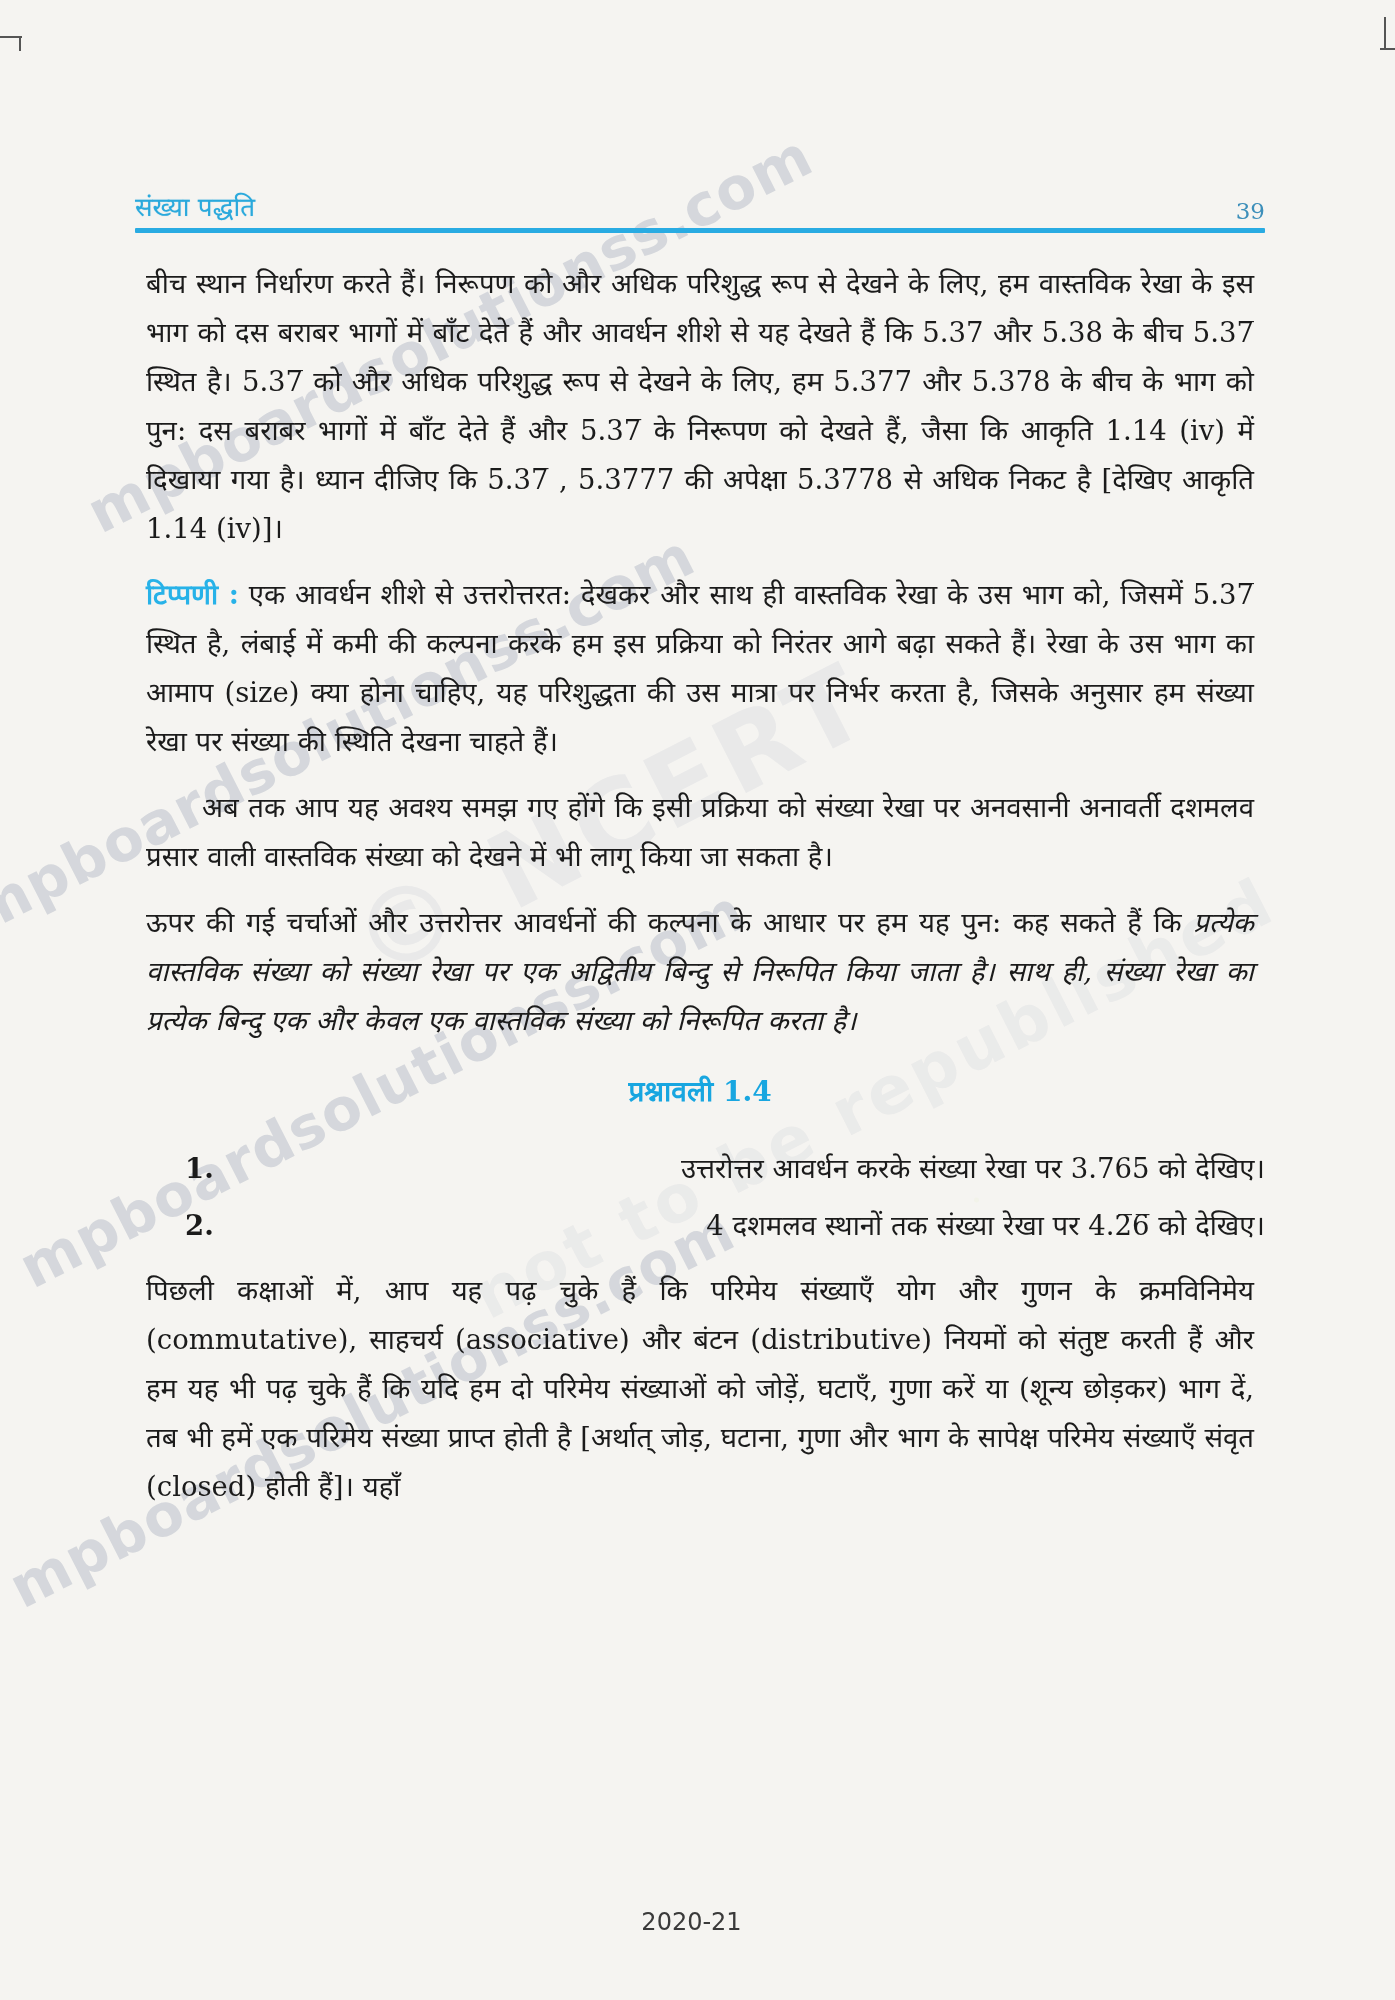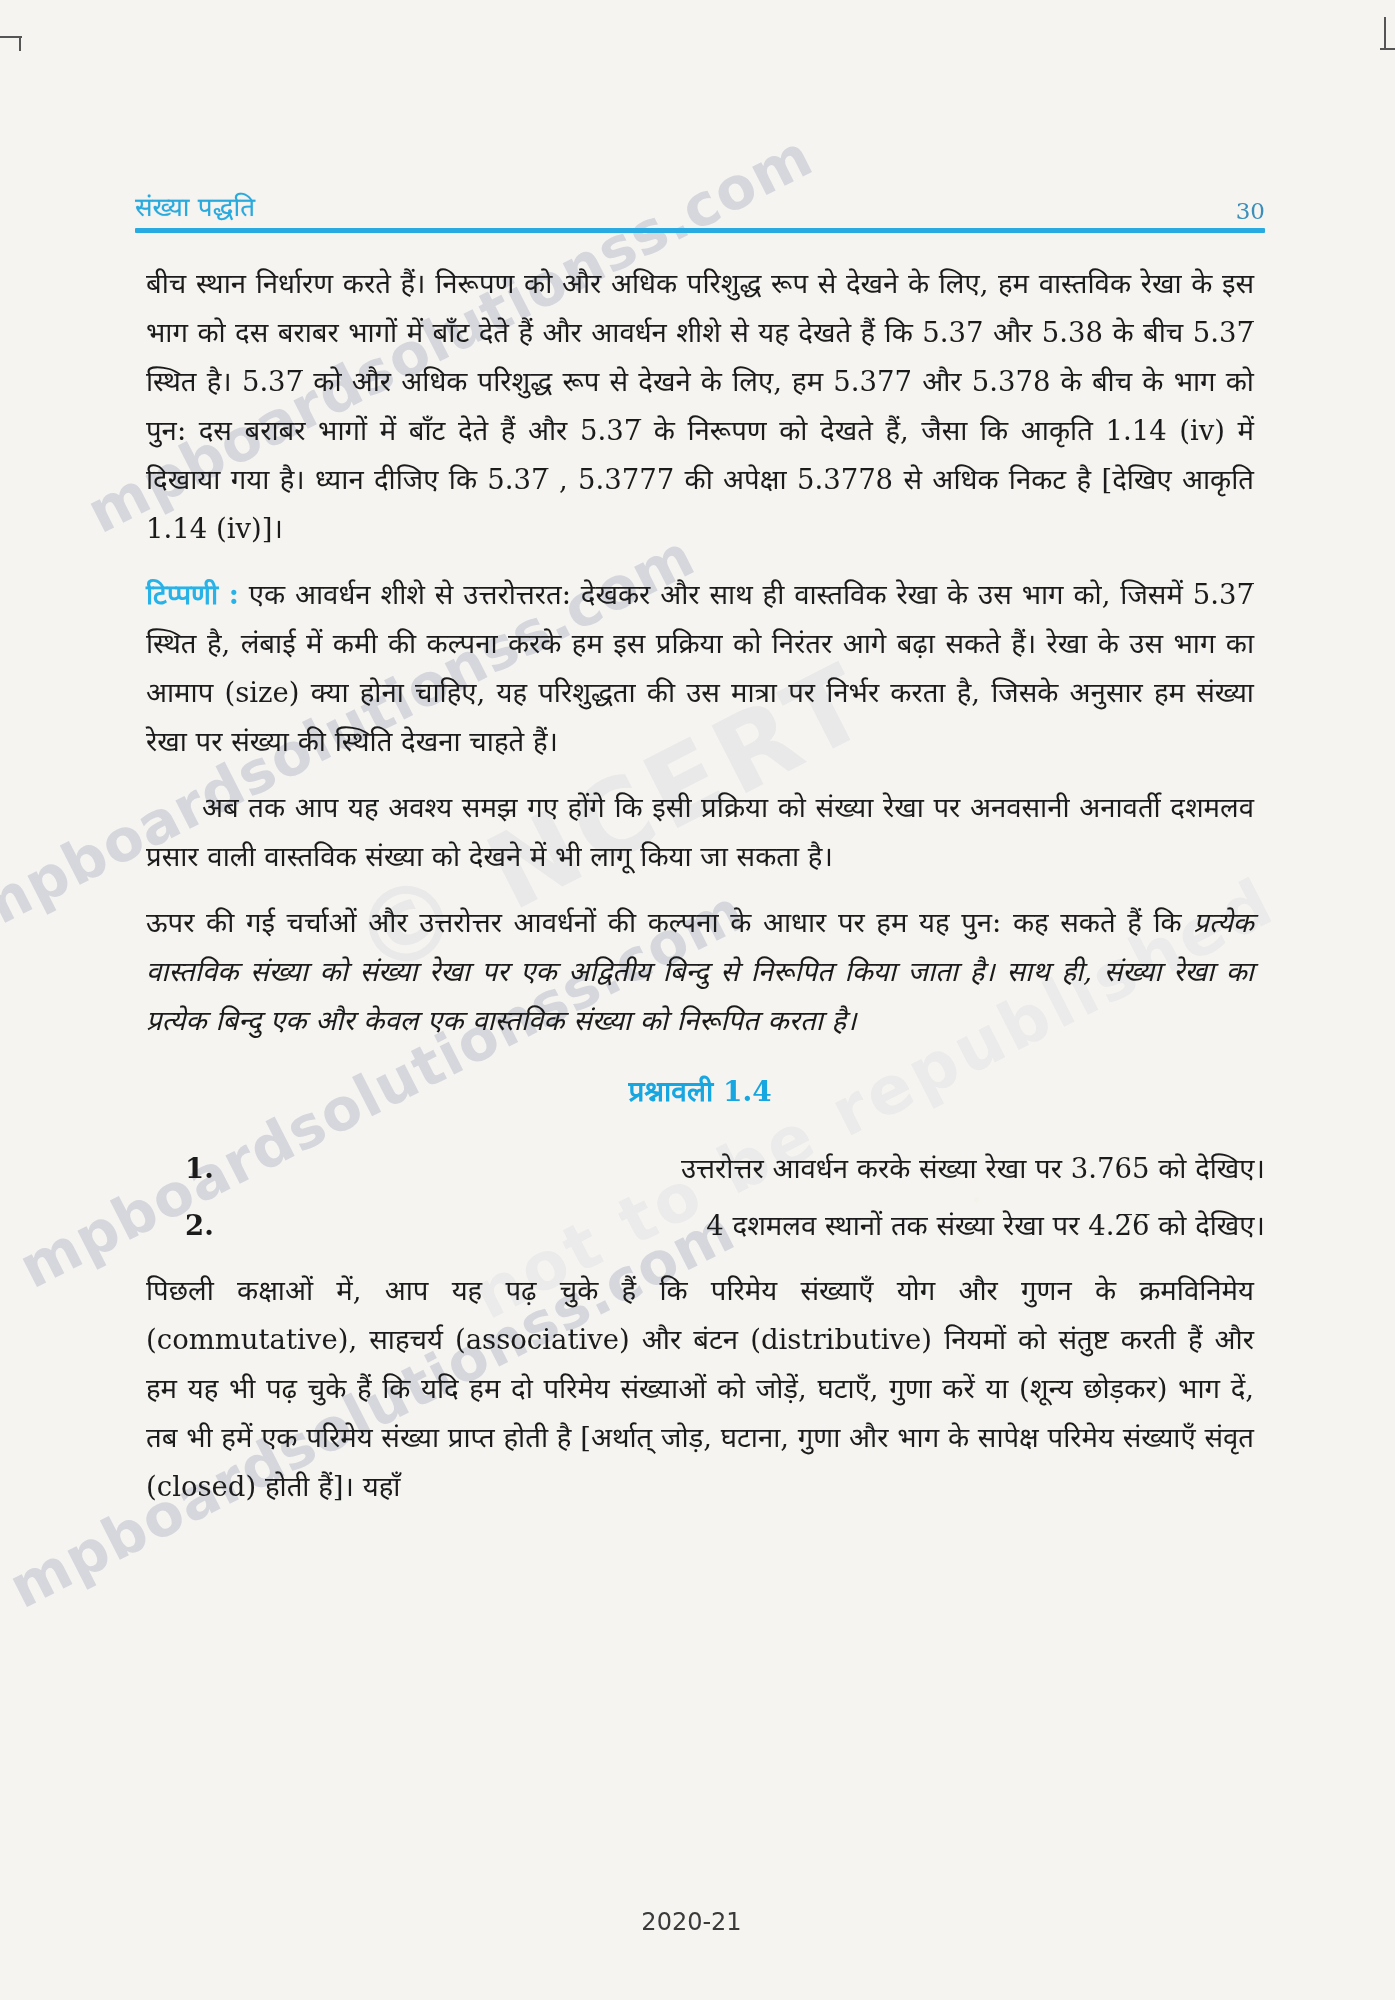--- a/index.html
+++ b/index.html
@@ -95,21 +95,21 @@
 
   <div class="wm" style="left:48px;top:300px;">mpboardsolutionss.com</div>
   <div class="wm" style="left:-70px;top:700px;">mpboardsolutionss.com</div>
   <div class="wm" style="left:-20px;top:1055px;">mpboardsolutionss.com</div>
   <div class="wm" style="left:-30px;top:1375px;">mpboardsolutionss.com</div>
   <div class="wm ghost" style="left:330px;top:760px;">© NCERT</div>
   <div class="wm ghost2" style="left:430px;top:1060px;">not to be republished</div>
 
   <div class="header">
     <span class="chapter-title">संख्या पद्धति</span>
-    <span class="page-number">30</span>
+    <span class="page-number">39</span>
   </div>
   <div class="header-rule"></div>
 
   <div class="body-text">
 
     <p class="para">बीच स्थान निर्धारण करते हैं। निरूपण को और अधिक परिशुद्ध रूप से देखने के लिए, हम वास्तविक रेखा के इस भाग को दस बराबर भागों में बाँट देते हैं और आवर्धन शीशे से यह देखते हैं कि 5.37 और 5.38 के बीच 5.37̅ स्थित है।  5.37̅ को और अधिक परिशुद्ध रूप से देखने के लिए, हम 5.377  और  5.378 के बीच के भाग को पुन: दस बराबर भागों में बाँट देते हैं और  5.37̅ के निरूपण को देखते हैं, जैसा कि आकृति 1.14 (iv) में दिखाया गया है। ध्यान दीजिए कि  5.37̅ , 5.3777 की अपेक्षा 5.3778 से अधिक निकट है [देखिए आकृति 1.14 (iv)]।</p>
 
     <p class="para"><span class="note-label">टिप्पणी :</span><span> एक आवर्धन शीशे से उत्तरोत्तरत: देखकर और साथ ही वास्तविक रेखा के उस भाग को, जिसमें 5.37̅ स्थित है, लंबाई में कमी की कल्पना करके हम इस प्रक्रिया को निरंतर आगे बढ़ा सकते हैं। रेखा के उस भाग का आमाप (size) क्या होना चाहिए, यह परिशुद्धता की उस मात्रा पर निर्भर करता है, जिसके अनुसार हम संख्या रेखा पर संख्या की स्थिति देखना चाहते हैं।</span></p>
 
     <p class="para indent">अब तक आप यह अवश्य समझ गए होंगे कि इसी प्रक्रिया को संख्या रेखा पर अनवसानी अनावर्ती दशमलव प्रसार वाली वास्तविक संख्या को देखने में भी लागू किया जा सकता है।</p>

